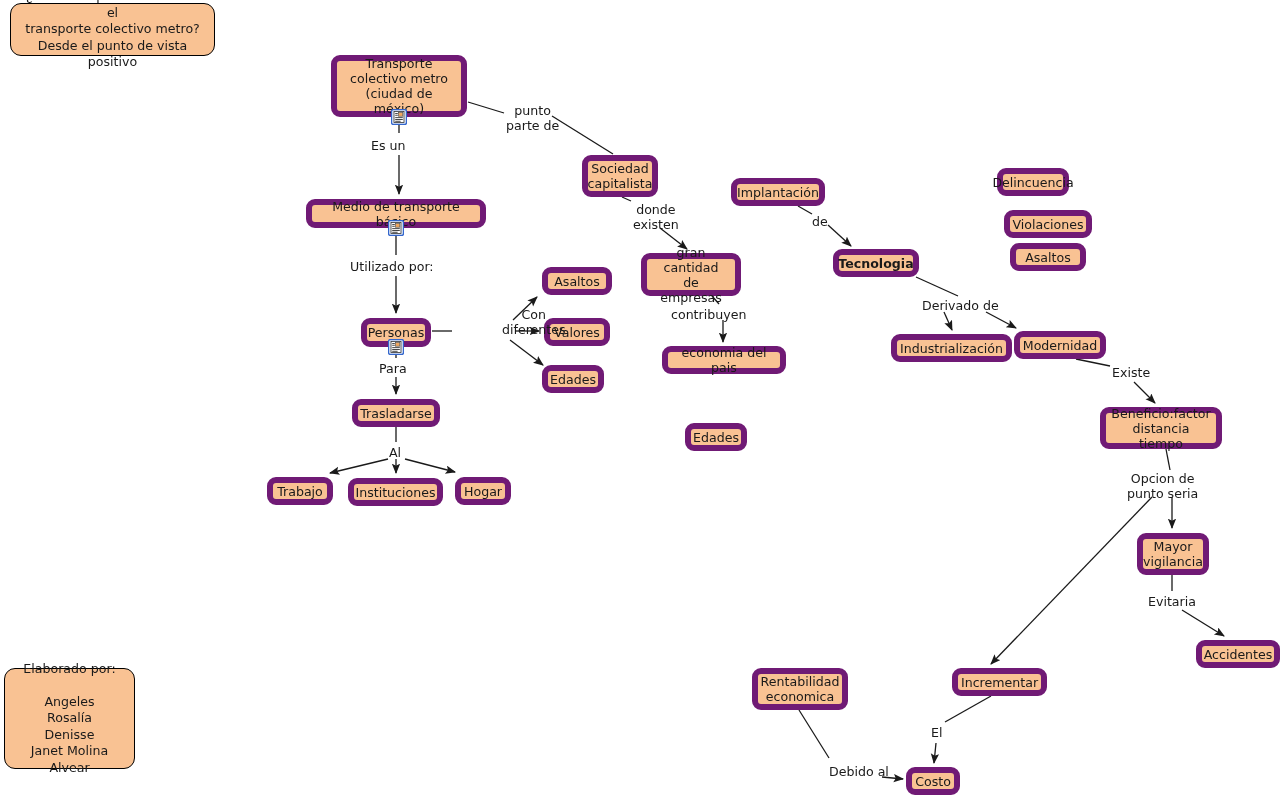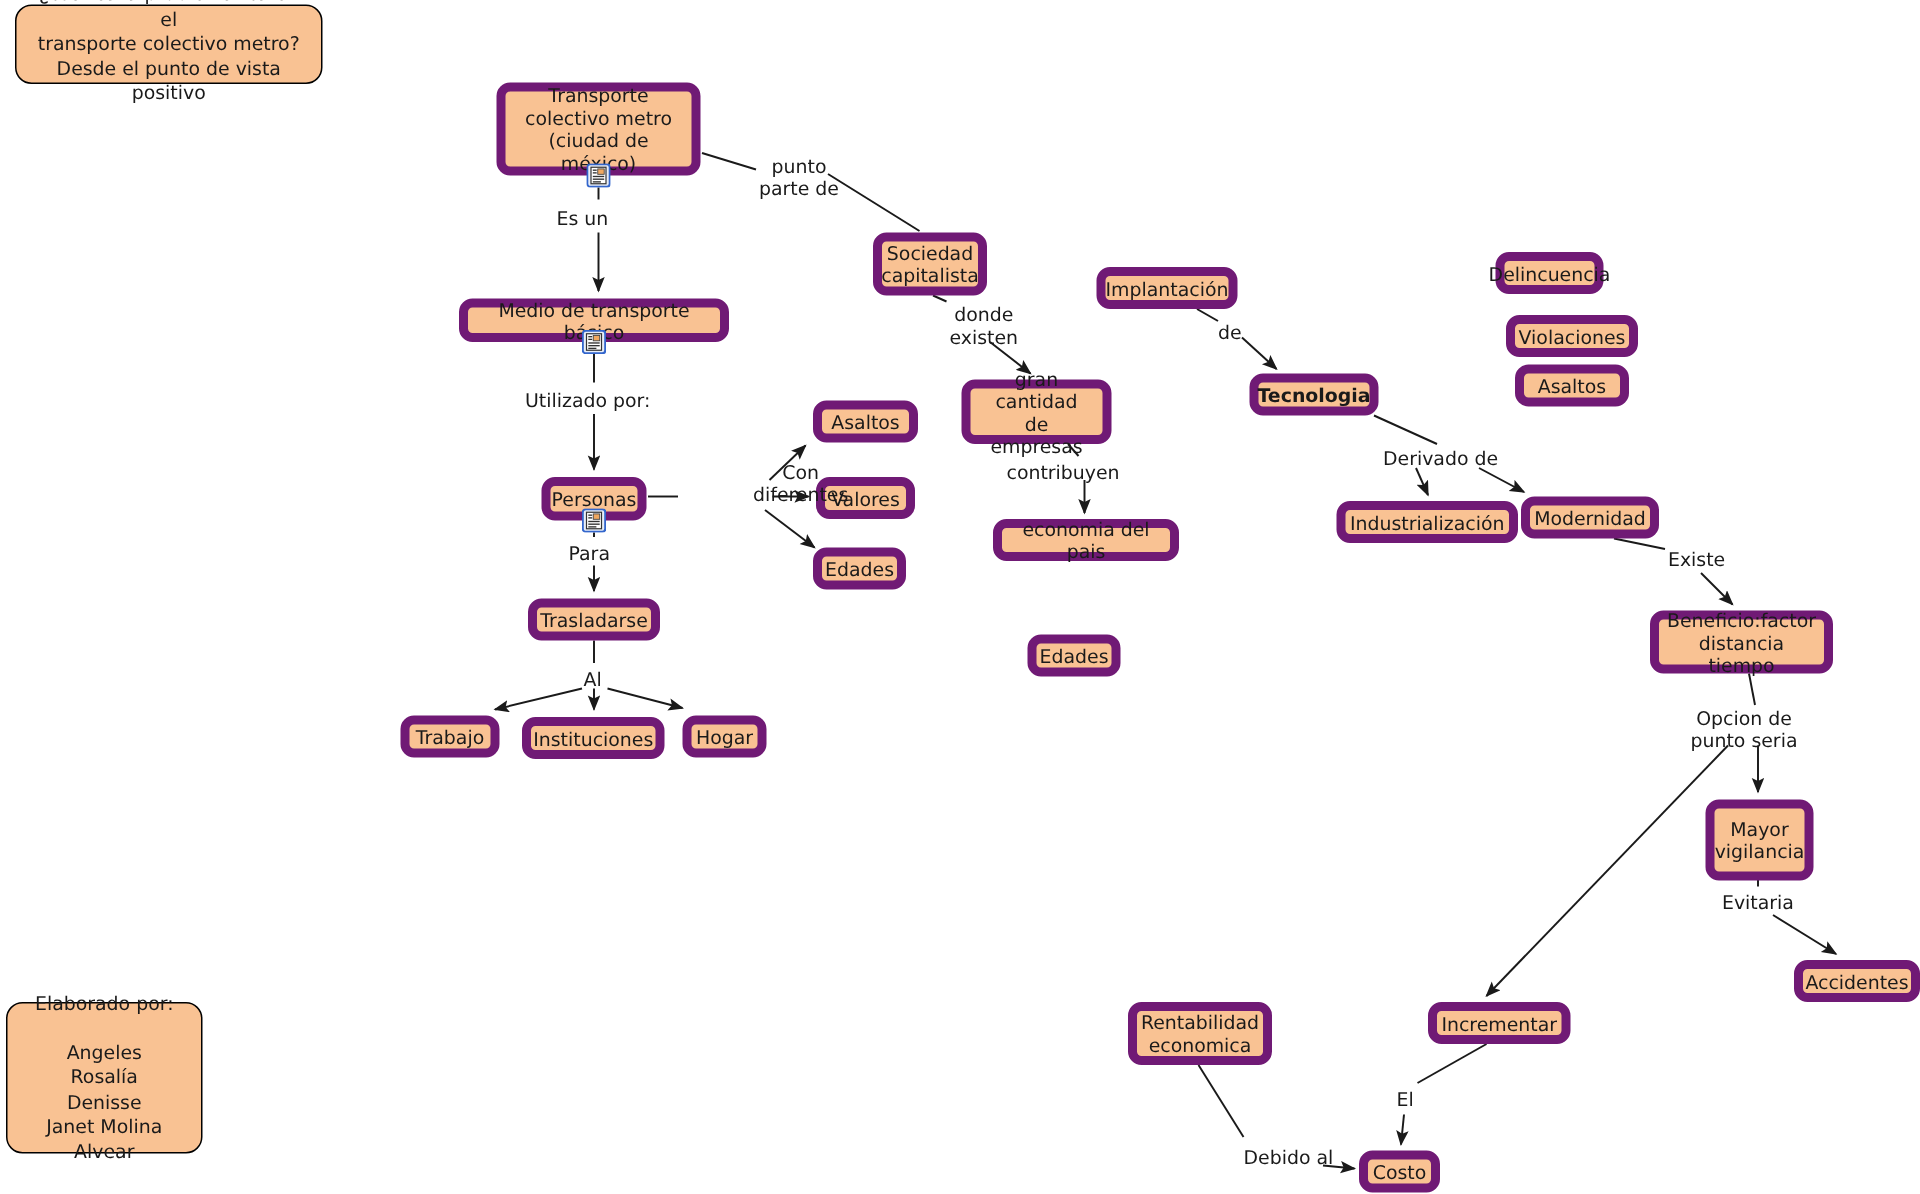--- a/index.html
+++ b/index.html
@@ -221,21 +221,21 @@
   <div class="node" style="left:833px; top:249px; width:86px; height:28px;font-weight:bold;">Tecnologia</div>
   <div class="node" style="left:891px; top:334px; width:121px; height:28px;">Industrialización</div>
   <div class="node" style="left:1014px; top:331px; width:92px; height:28px;">Modernidad</div>
 
   <div class="node" style="left:997px; top:168px; width:72px; height:28px;">Delincuencia</div>
   <div class="node" style="left:1004px; top:210px; width:88px; height:28px;">Violaciones</div>
   <div class="node" style="left:1010px; top:243px; width:76px; height:28px;">Asaltos</div>
 
   <div class="node" style="left:1100px; top:407px; width:122px; height:42px;">Beneficio:factor
 distancia tiempo</div>
-  <div class="node" style="left:1137px; top:533px; width:72px; height:54px;">Mayor
+  <div class="node" style="left:1137px; top:533px; width:72px; height:42px;">Mayor
 vigilancia</div>
   <div class="node" style="left:1196px; top:640px; width:84px; height:28px;">Accidentes</div>
   <div class="node" style="left:952px; top:668px; width:95px; height:28px;">Incrementar</div>
   <div class="node" style="left:752px; top:668px; width:96px; height:42px;">Rentabilidad
 economica</div>
   <div class="node" style="left:906px; top:767px; width:54px; height:28px;">Costo</div>
 
   <div class="link-label" style="left:371px; top:139px;">Es un</div>
   <div class="link-label" style="left:506px; top:104px;">punto
 parte de</div>

